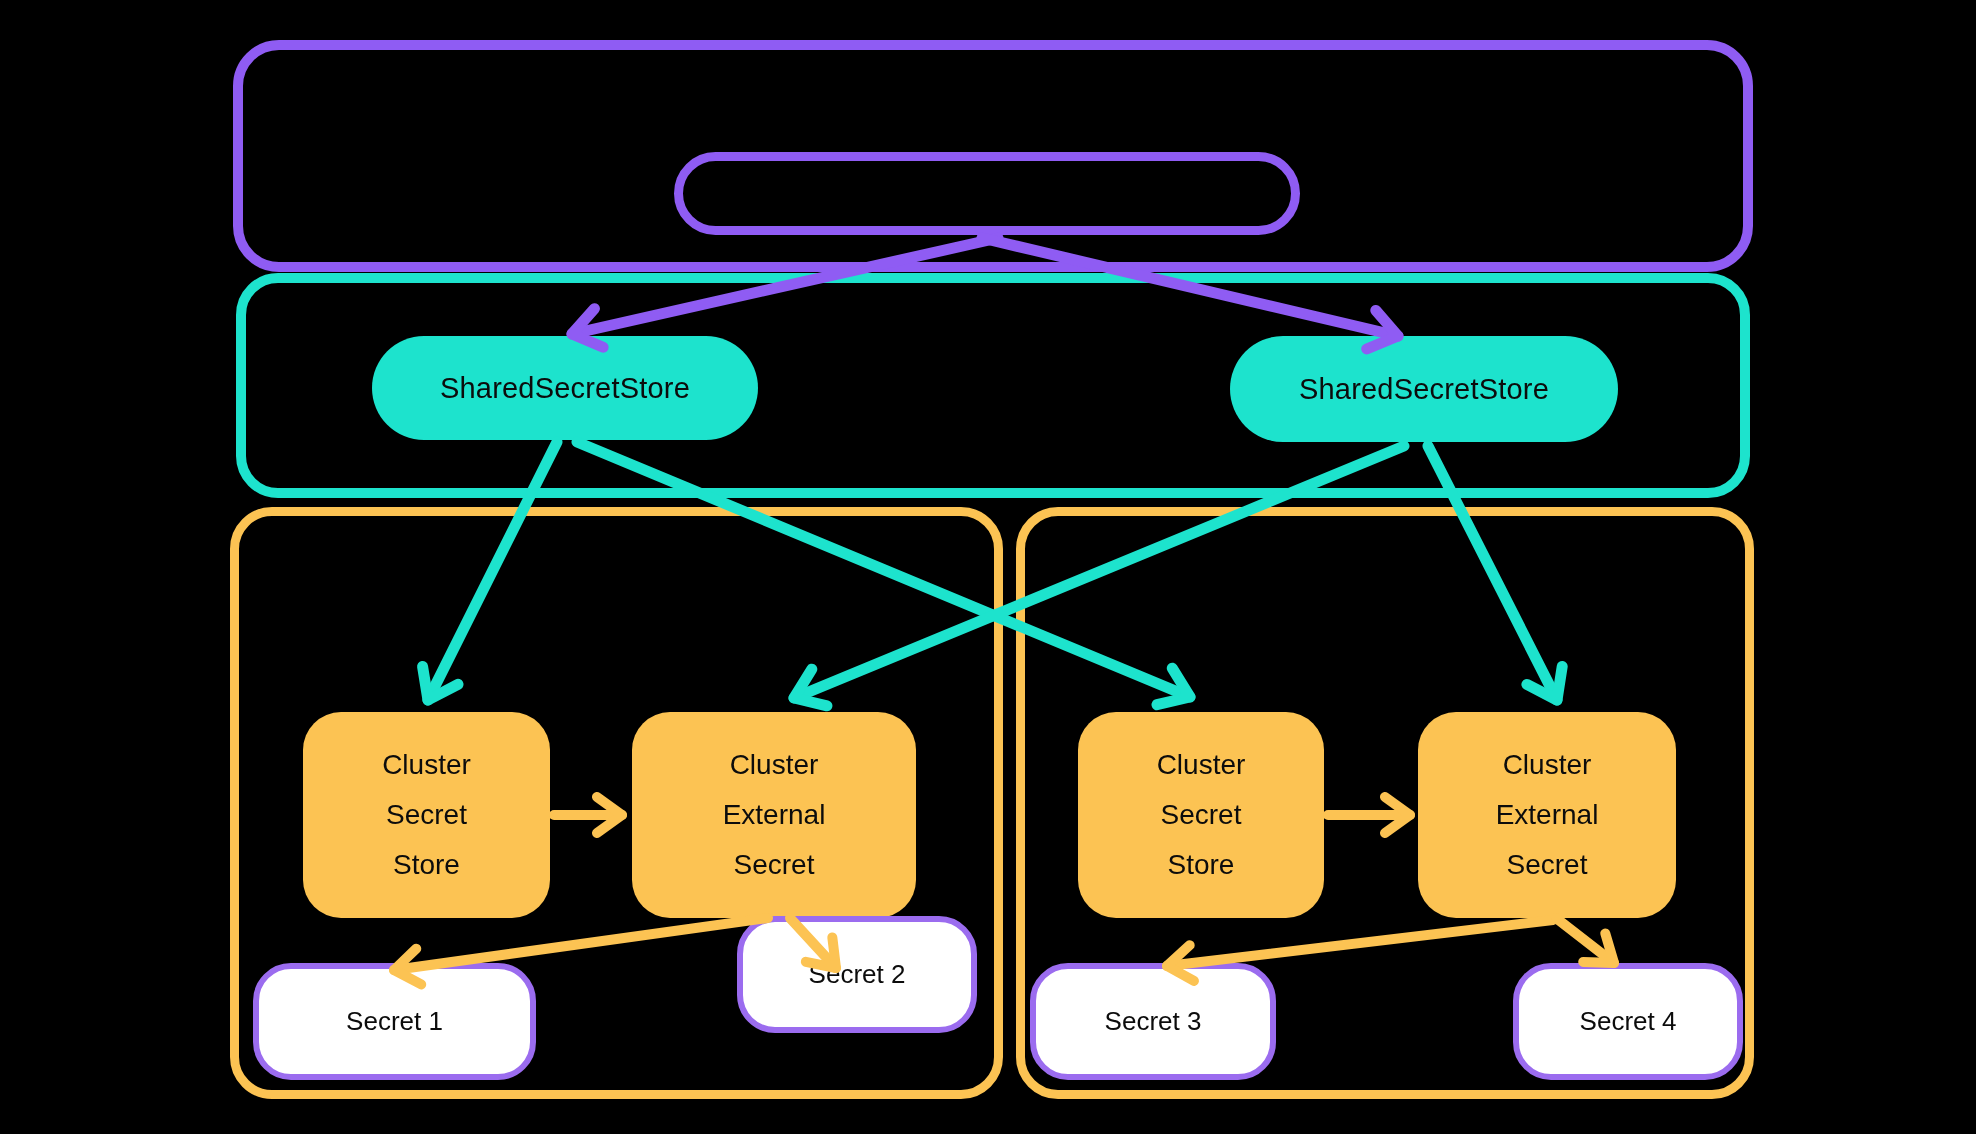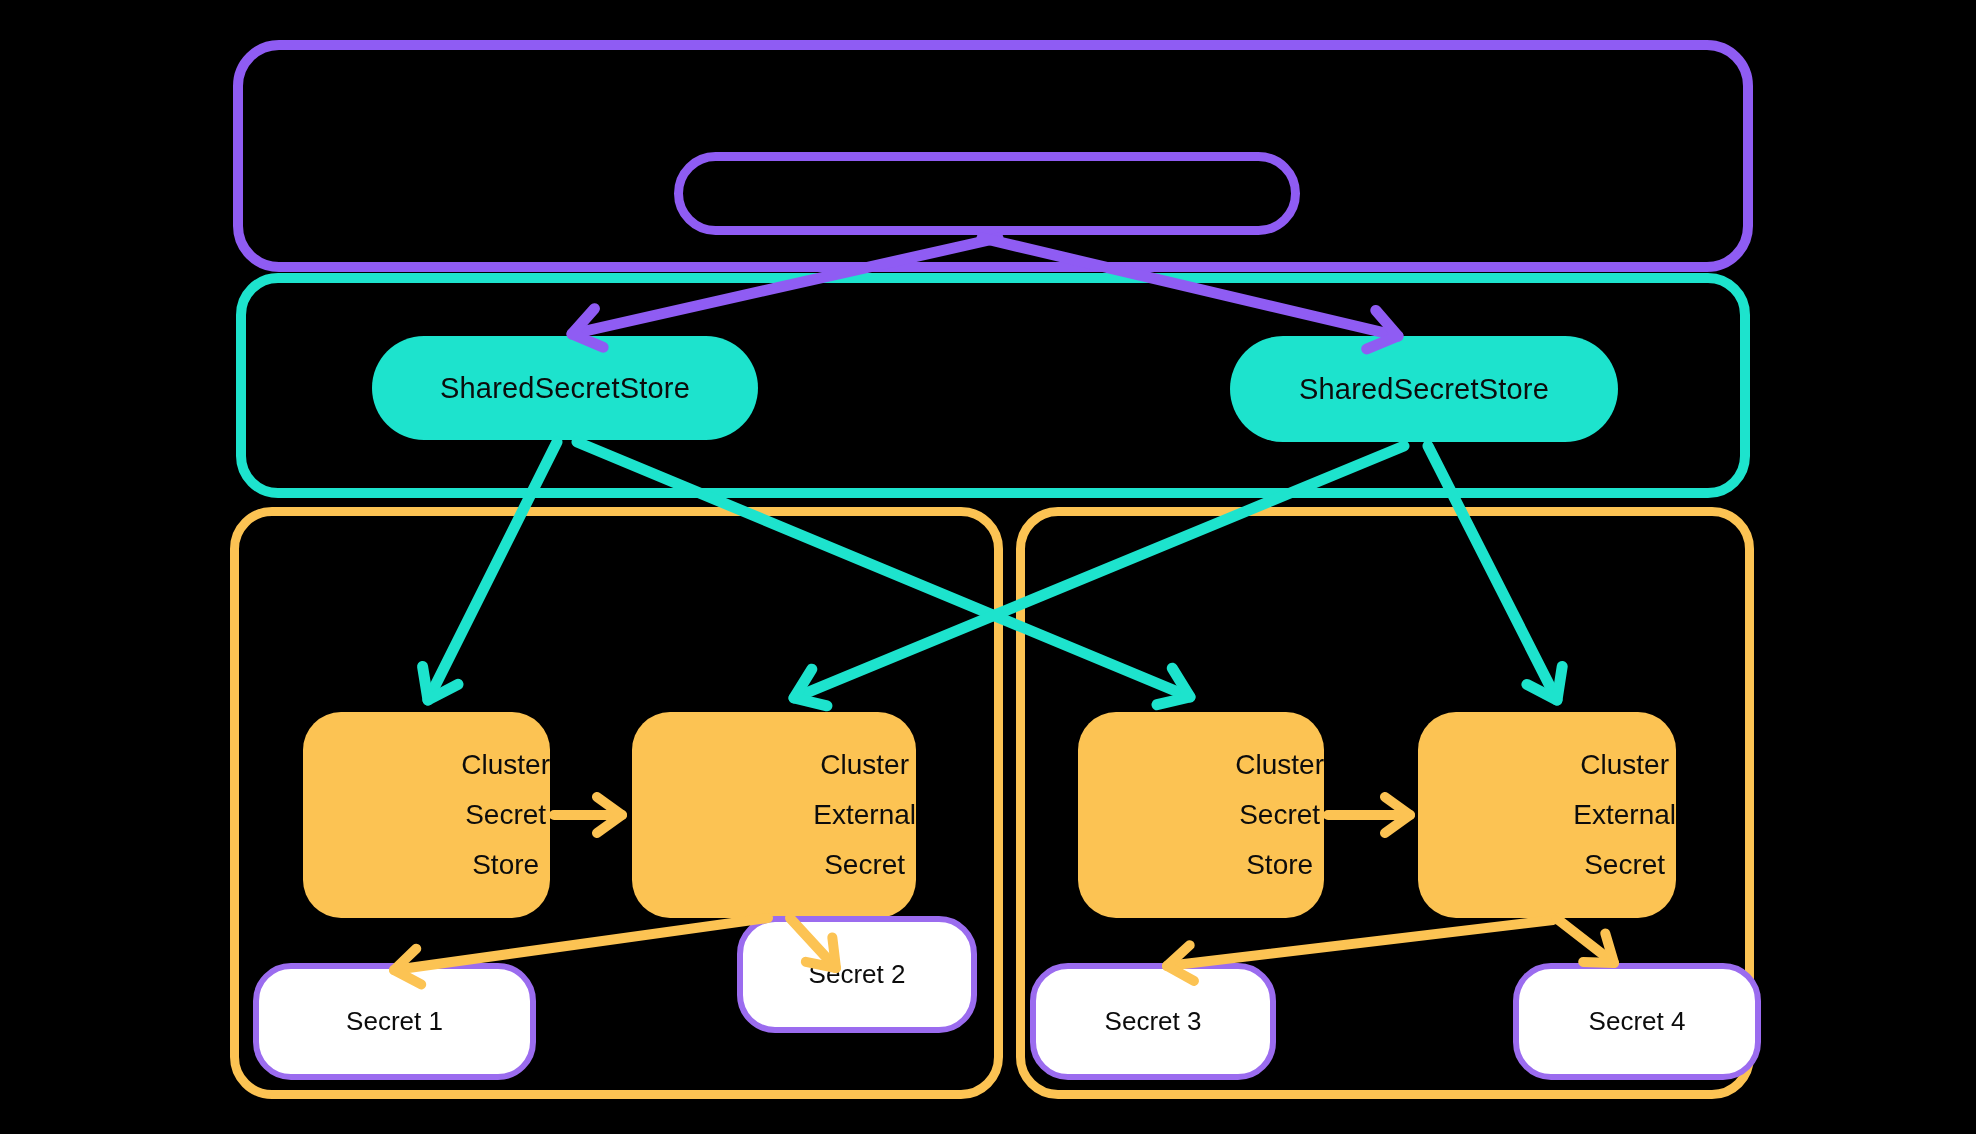--- a/index.html
+++ b/index.html
@@ -10,21 +10,21 @@
   .abs{position:absolute;box-sizing:border-box;}
   .outline{background:transparent;border-style:solid;}
   .outline.purple{border-color:var(--purple);}
   .outline.teal{border-color:var(--teal);}
   .outline.yellow{border-color:var(--yellow);}
   .node{
     display:flex;align-items:center;justify-content:center;text-align:center;
     color:var(--ink);font-weight:500;
   }
   .node.teal-fill{background:var(--teal);font-size:29px;letter-spacing:0.2px;}
-  .node.yellow-fill{background:var(--yellow);font-size:28px;line-height:50px;justify-content:flex-end;}
+  .node.yellow-fill{background:var(--yellow);font-size:28px;line-height:50px;}
   .node.secret{
     background:var(--secret-fill);border:6px solid var(--purple-light);
     font-size:26px;font-weight:500;
   }
   svg.arrows{position:absolute;left:0;top:0;pointer-events:none;}
   .edge-purple{stroke:var(--purple);}
   .edge-teal{stroke:var(--teal);}
   .edge-yellow{stroke:var(--yellow);}
   .edge{fill:none;stroke-linecap:round;}
 </style>
@@ -85,21 +85,21 @@
 
   <div class="abs node secret" style="left:253px;top:963px;width:283px;height:117px;border-radius:38px;">
     <span>Secret 1</span>
   </div>
   <div class="abs node secret" style="left:737px;top:916px;width:240px;height:117px;border-radius:38px;">
     <span>Secret 2</span>
   </div>
   <div class="abs node secret" style="left:1030px;top:963px;width:246px;height:117px;border-radius:38px;align-items:center;">
     <span>Secret 3</span>
   </div>
-  <div class="abs node secret" style="left:1513px;top:963px;width:248px;height:117px;border-radius:38px;">
+  <div class="abs node secret" style="left:1513px;top:963px;width:230px;height:117px;border-radius:38px;">
     <span>Secret 4</span>
   </div>
 
   <svg class="arrows" width="1976" height="1134" viewBox="0 0 1976 1134">
     <defs>
       <marker id="ah-purple" markerWidth="7" markerHeight="7" refX="3.1" refY="2.5" orient="auto" markerUnits="strokeWidth">
         <path d="M0.6,0.7 L3.1,2.5 L0.6,4.3" fill="none" class="edge-purple" stroke-width="1" stroke-linecap="round" stroke-linejoin="round"></path>
       </marker>
       <marker id="ah-teal" markerWidth="7" markerHeight="7" refX="3.1" refY="2.5" orient="auto" markerUnits="strokeWidth">
         <path d="M0.6,0.7 L3.1,2.5 L0.6,4.3" fill="none" class="edge-teal" stroke-width="1" stroke-linecap="round" stroke-linejoin="round"></path>

